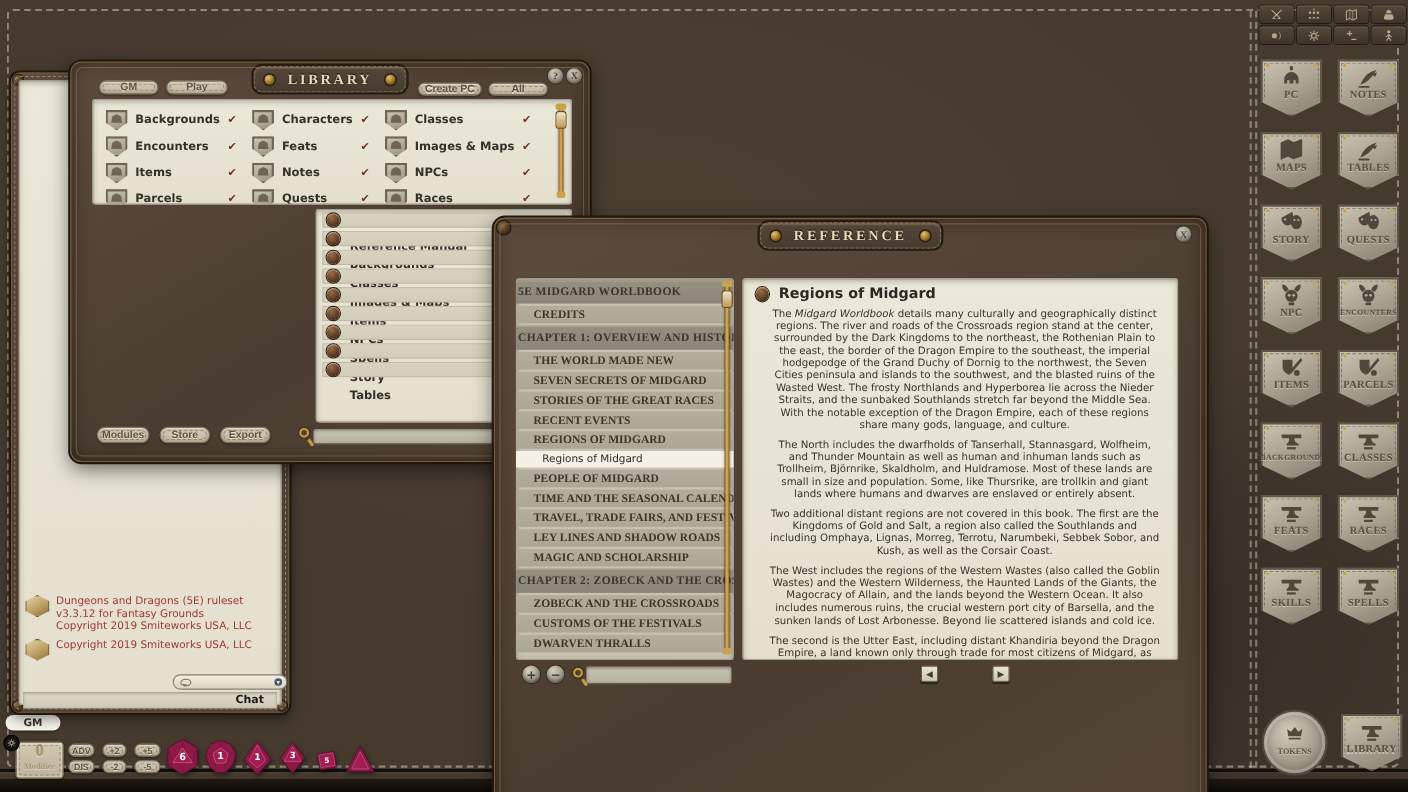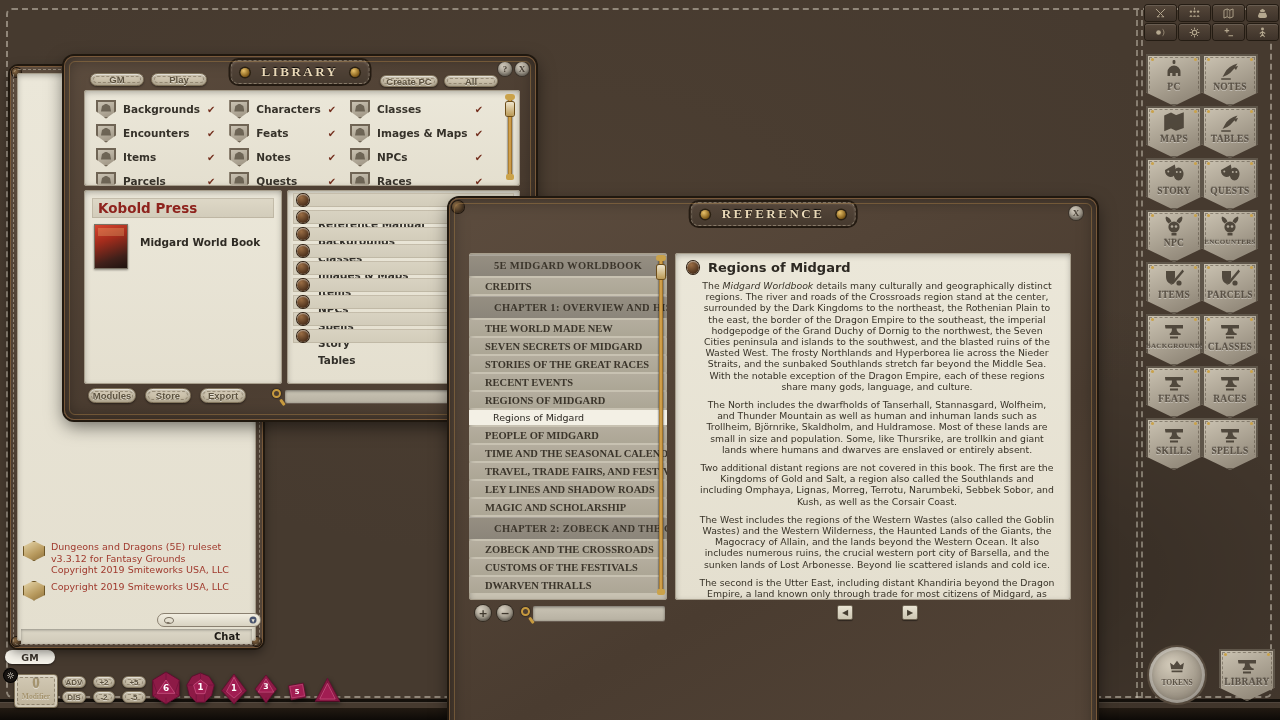--- a/index.html
+++ b/index.html
@@ -79,21 +79,21 @@
 
   .lib-search,.ref-search{position:absolute;background:linear-gradient(#c9c3b4,#b7b1a2);box-shadow:inset 0 1px 3px rgba(0,0,0,.45),0 1px 0 rgba(255,255,255,.15);border-radius:2px;cursor:text;}
   .mag{position:absolute;width:9px;height:9px;border:2px solid #c79a3e;border-radius:50%;box-shadow:0 0 2px #000;}
   .mag::after{content:"";position:absolute;left:7px;top:8px;width:2.5px;height:7px;background:#c79a3e;transform:rotate(-35deg);border-radius:1px;}
 
   
   #ref-win{left:449px;top:198px;width:648px;height:561px;z-index:30;}
   .ref-sidebar{left:20px;top:55px;width:198px;height:347px;background:#c8c2b2;overflow:hidden;}
   .sb-item{position:relative;display:flex;align-items:center;white-space:nowrap;overflow:hidden;cursor:pointer;
     font-family:"Liberation Serif",serif;color:#3b352b;margin-bottom:2px;}
-  .sb-book,.sb-chapter{height:21px;background:linear-gradient(#968f82,#8b857a);font-weight:bold;font-size:10.5px;letter-spacing:.3px;padding-left:25px;box-shadow:inset 0 1px 0 rgba(255,255,255,.2);}
+  .sb-book,.sb-chapter{height:21px;background:linear-gradient(#968f82,#8b857a);font-weight:bold;font-size:10.5px;letter-spacing:.3px;padding-left:2px;box-shadow:inset 0 1px 0 rgba(255,255,255,.2);}
   .sb-chapter{height:22px;}
   .sb-section{height:16px;background:linear-gradient(#b4ad9e,#aca695);font-weight:bold;font-size:10.5px;padding-left:16px;}
   .sb-sub{height:15px;background:#f3f0e5;font-family:"DejaVu Sans",sans-serif;font-weight:normal;font-size:9.5px;padding-left:24px;color:#2c2822;}
   .ref-content{left:226px;top:55px;width:396px;height:347px;overflow:hidden;}
   .ref-head{display:flex;align-items:center;gap:9px;padding:7px 0 3px 12px;}
   .ref-head .cat-dot{width:13px;height:13px;}
   .ref-title{font:bold 13px "DejaVu Sans",sans-serif;color:#2c2822;}
   .ref-body{padding:2px 16px 0 24px;color:#383328;font-size:9.3px;line-height:11.2px;}
   .ref-body p{margin:0 0 7px 0;text-align:center;}
   .navbtn{position:absolute;width:16px;height:15px;background:linear-gradient(#e9e4d4,#cdc6b2);border:1px solid #6f6554;border-radius:2px;
@@ -121,21 +121,21 @@
   .drop-arrow{width:10px;height:10px;border-radius:50%;background:#49536d;color:#e8e4d6;font-size:6px;display:flex;align-items:center;justify-content:center;}
   .chat-input{position:absolute;left:4px;top:556px;width:231px;height:15px;background:linear-gradient(#ddd8c8,#cfc9b8);
     box-shadow:inset 0 1px 3px rgba(0,0,0,.35);display:flex;align-items:center;justify-content:flex-end;padding-right:12px;cursor:text;}
   .chat-btn{font:bold 10px "DejaVu Sans",sans-serif;color:#1d1a15;cursor:pointer;}
 
   
   .toolbar{position:absolute;left:1145px;top:5px;display:grid;grid-template-columns:repeat(4,31px);grid-auto-rows:16px;gap:3px;z-index:5;}
   .tool-btn{background:linear-gradient(#55473a,#3e332a);border-radius:3px;box-shadow:0 0 0 1px #241c13,inset 0 1px 0 rgba(255,255,255,.12);
     display:flex;align-items:center;justify-content:center;color:#b5a88f;cursor:pointer;}
   .tool-btn svg{width:13px;height:13px;}
-  .badges{position:absolute;left:1146px;top:54px;display:grid;grid-template-columns:56px 56px;z-index:5;}
+  .badges{position:absolute;left:1146px;top:54px;display:grid;grid-template-columns:56px 56px;gap:14px;z-index:5;}
   .badge{position:relative;width:56px;height:52px;cursor:pointer;
     clip-path:polygon(0 0,100% 0,100% 74%,50% 100%,0 74%);
     background:linear-gradient(155deg,#cdc5b4,#958c7d 80%);box-shadow:inset 0 0 0 2px #5f564a;}
   .badge::before{content:"";position:absolute;inset:3px;border:1px dashed rgba(70,60,48,.45);
     clip-path:polygon(0 0,100% 0,100% 73%,50% 98%,0 73%);}
   .badge::after{content:"";position:absolute;left:5px;top:4px;width:3px;height:3px;border-radius:50%;background:#caa24a;box-shadow:43px 0 0 #caa24a;}
   .badge svg{position:absolute;left:50%;top:4px;transform:translateX(-50%);width:24px;height:24px;fill:#463e33;opacity:.9;}
   .badge-label{position:absolute;left:0;right:0;top:28px;text-align:center;
     font-family:"Liberation Serif",serif;font-weight:bold;font-size:9.5px;color:#5a5145;
     text-shadow:0 1px 0 rgba(255,255,255,.4), 0 -1px 1px rgba(0,0,0,.25);letter-spacing:.3px;white-space:nowrap;overflow:hidden;}
@@ -375,27 +375,20 @@
             </span>
     <span class="chk-label">Races</span>
     <span class="chk-mark">✔</span>
   </div>
         </div>
       <div class="goldbar" style="right:8px;top:8px;height:78px">
           <div class="goldthumb" style="top:4px"></div>
         </div>
     </div>
 
-    <div class="paper pub-panel">
-      <div class="pub-head">Kobold Press</div>
-      <div class="module-item">
-        <div class="module-cover"></div>
-        <div class="module-label">Midgard World Book</div>
-      </div>
-    </div>
 
     <div class="paper cat-panel">
       <div id="cat-list">
           <div class="cat-row">
     <span class="cat-dot"></span>
     <span class="cat-label">Reference Manual</span>
   </div>
           <div class="cat-row">
     <span class="cat-dot"></span>
     <span class="cat-label">Backgrounds</span>

